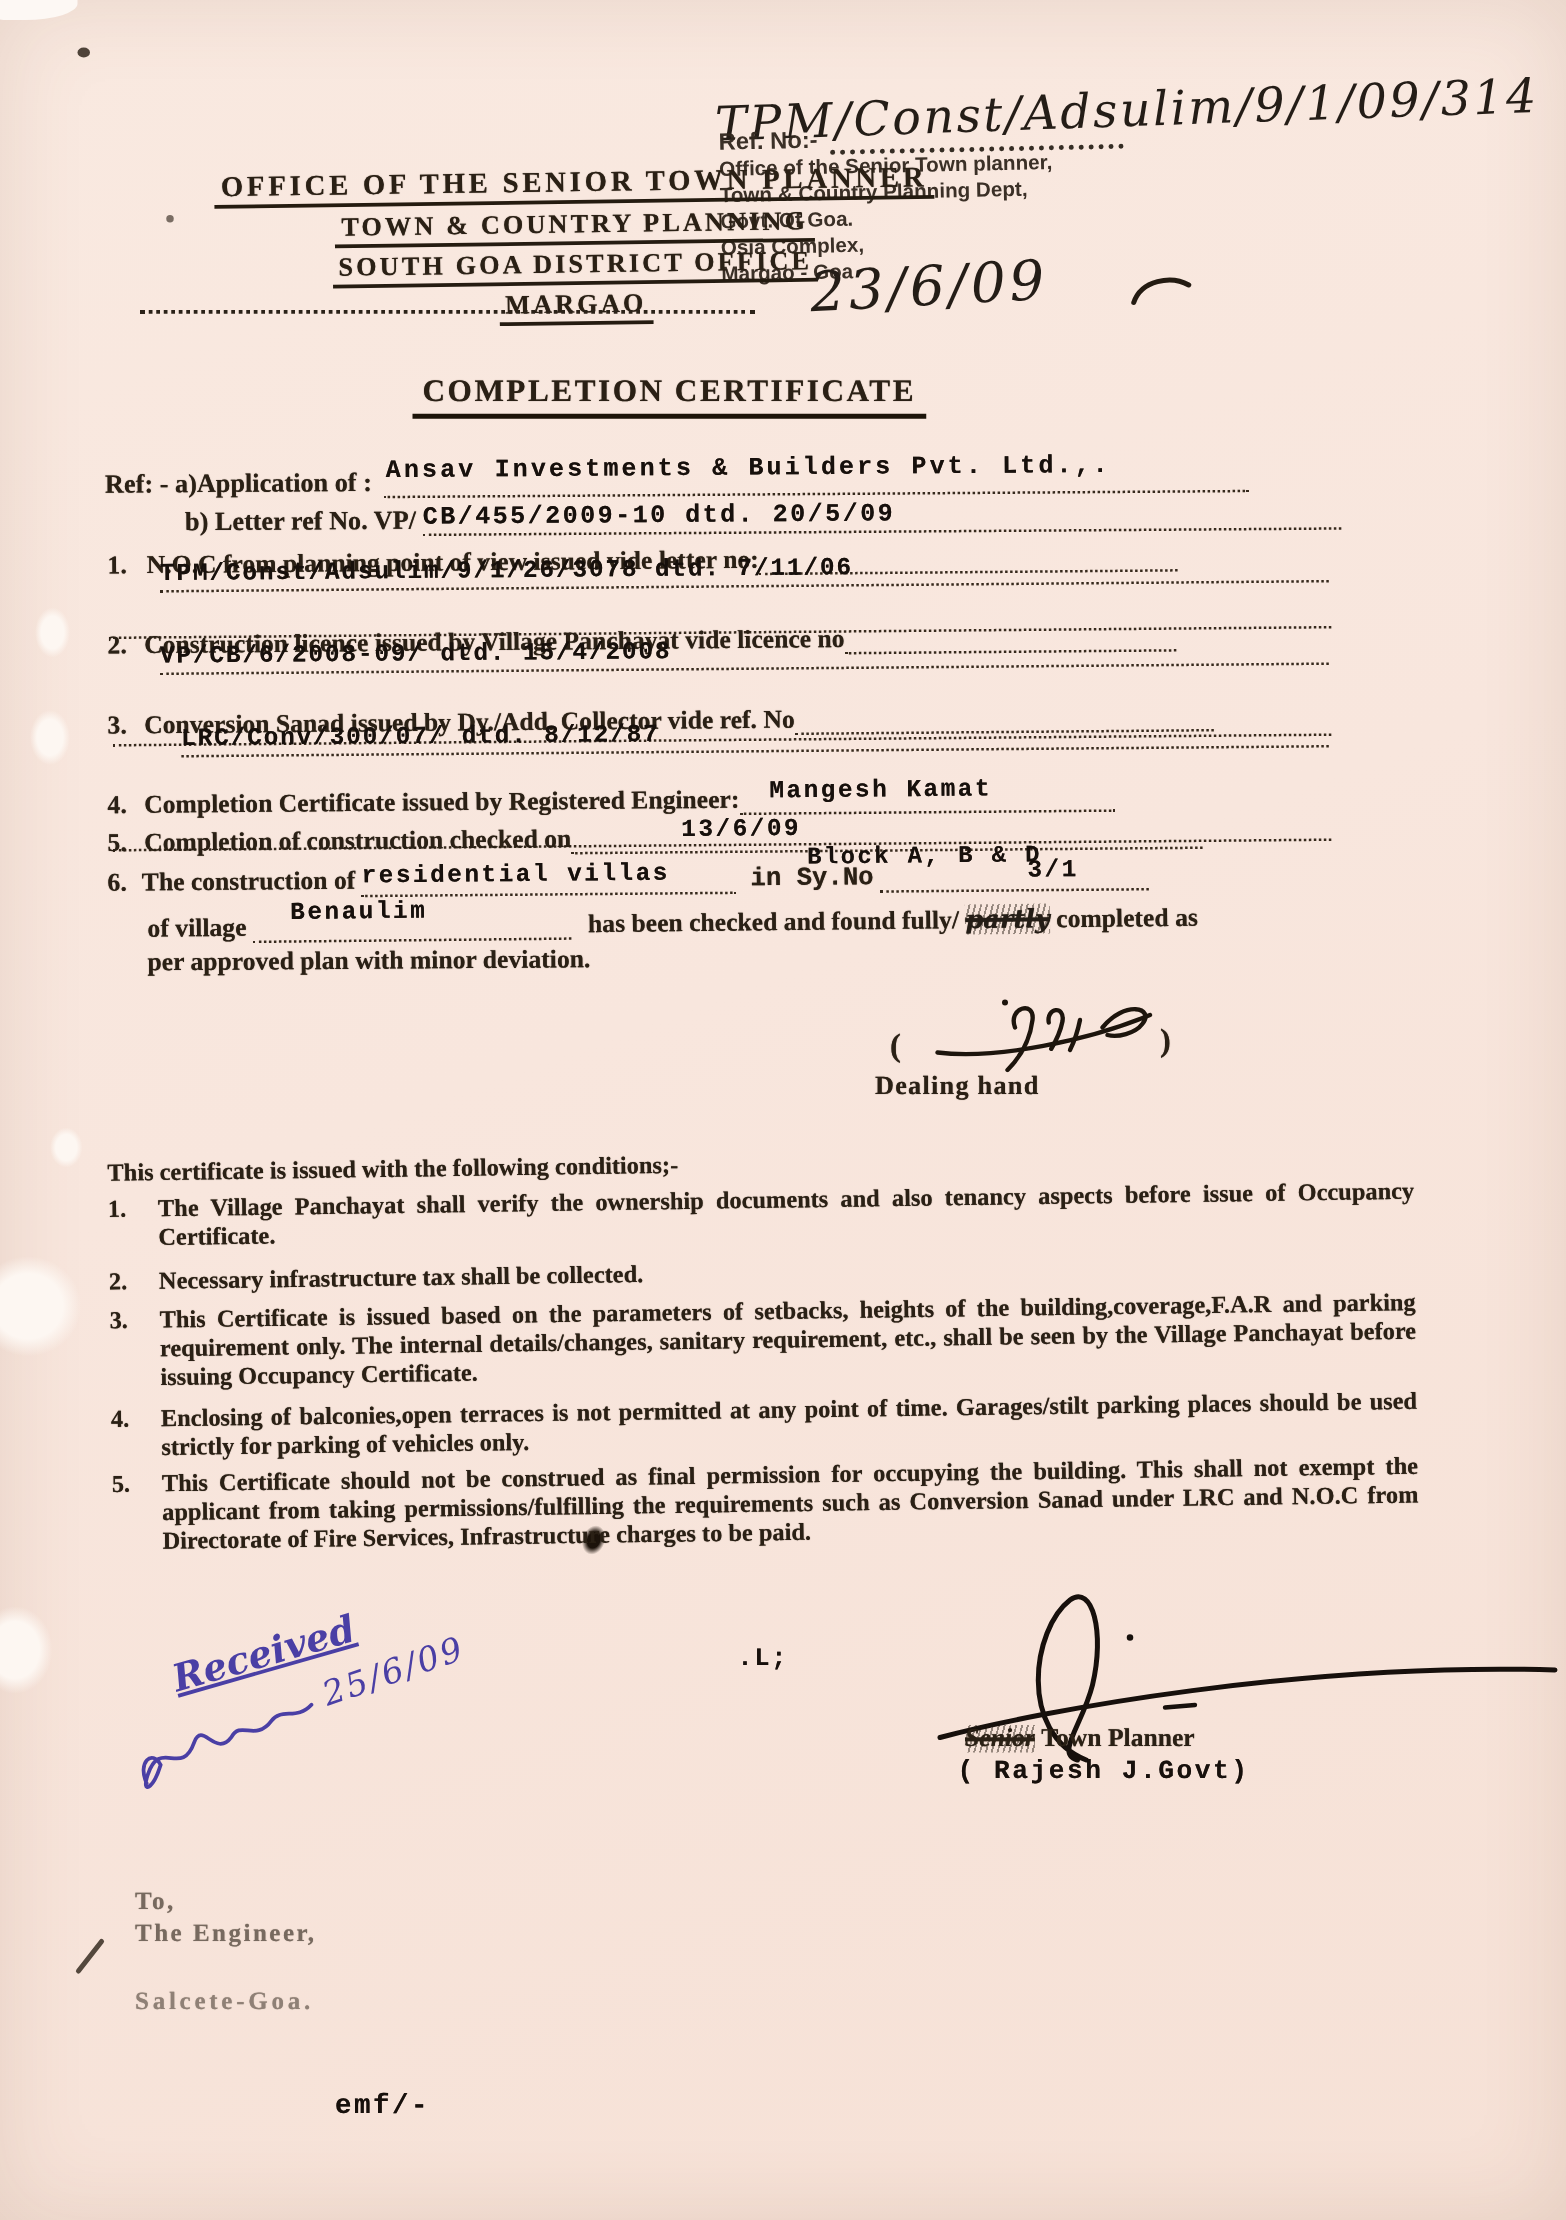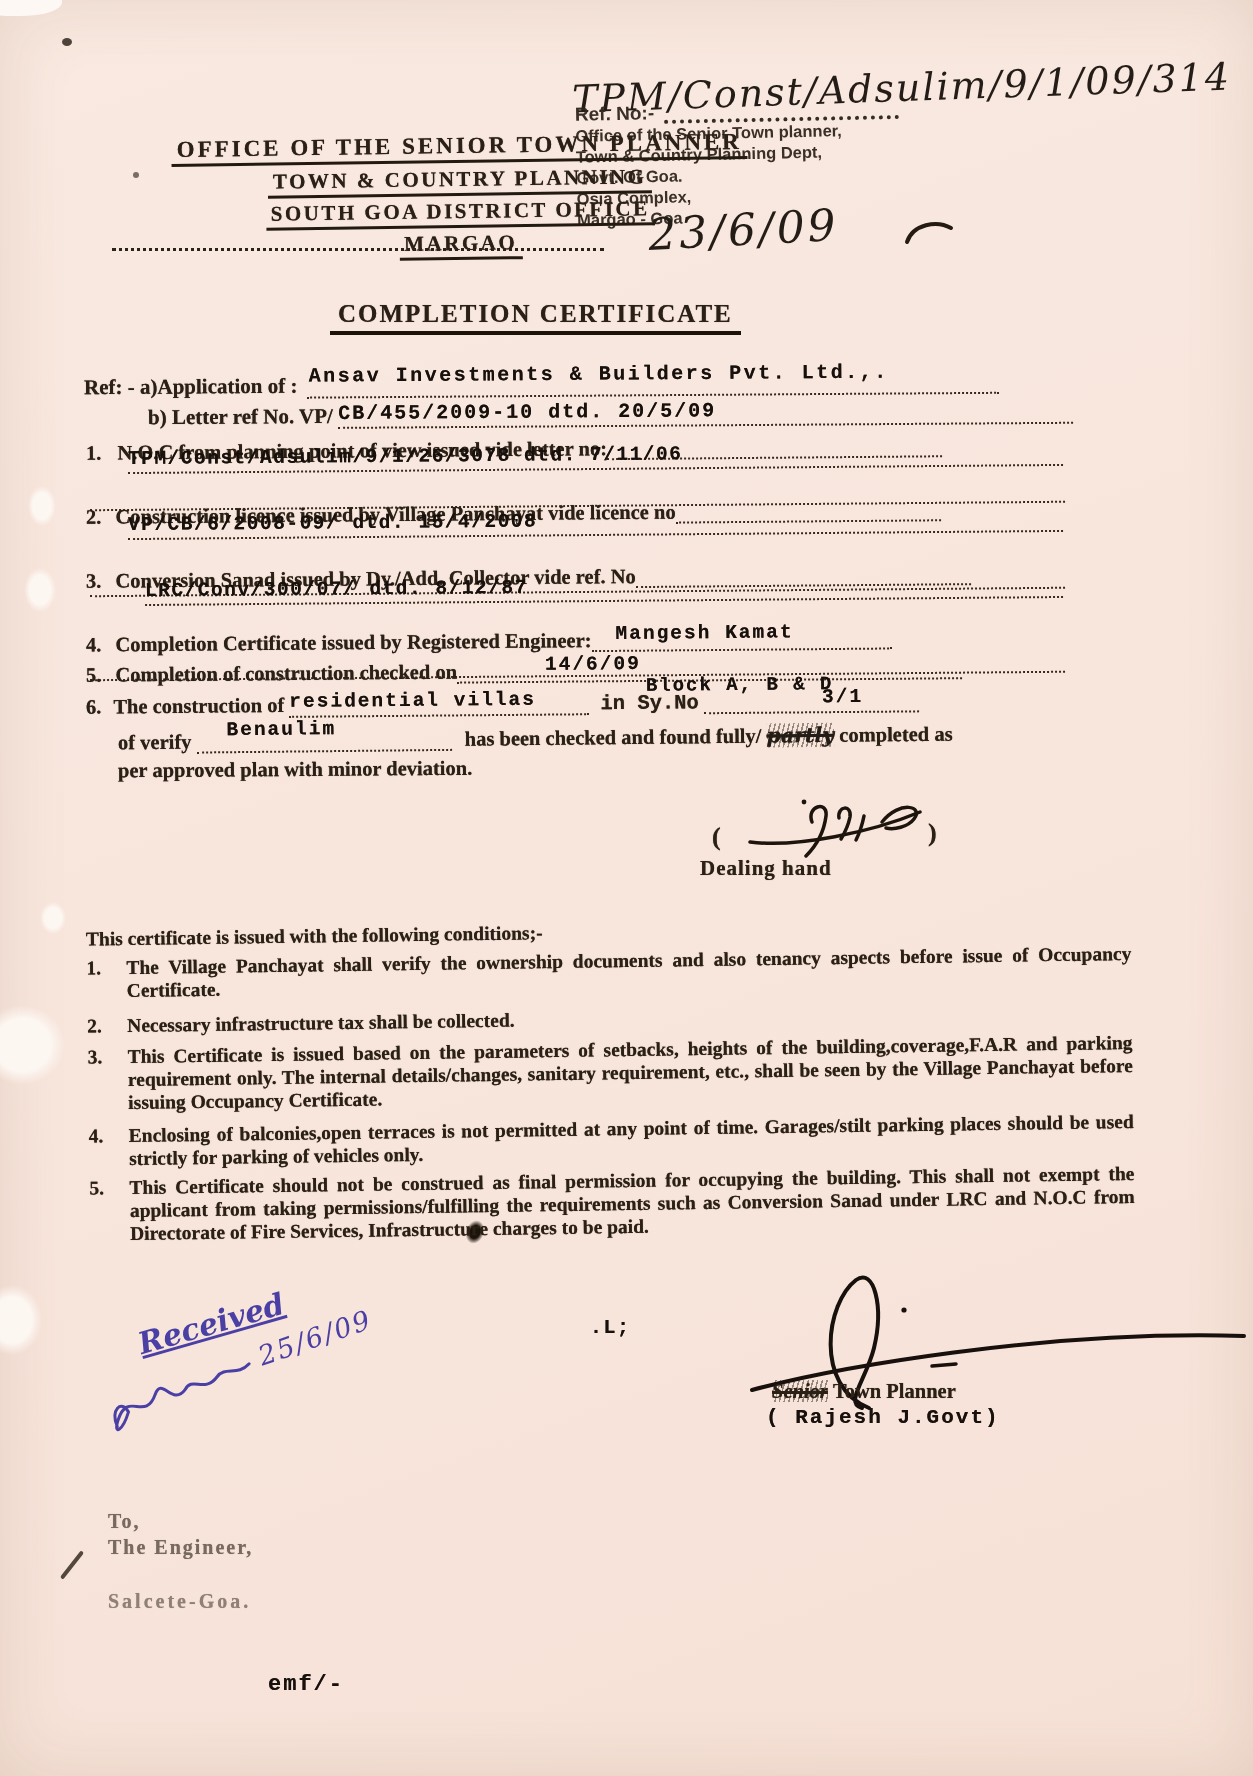--- a/index.html
+++ b/index.html
@@ -140,40 +140,40 @@
   
   <div class="abs" style="left:86px;top:630px;font-size:20.5px;white-space:nowrap;transform:rotate(-0.5deg);">
     <span class="print" style="margin-right:14px;">4.</span><span class="print">Completion Certificate issued by Registered Engineer:</span><span class="fill" style="width:300px;">
       <span class="typed raise8" style="font-size:19.5px;letter-spacing:2px;margin-left:24px;">Mangesh Kamat</span>
     </span>
   </div>
 
   
   <div class="abs" style="left:86px;top:660px;font-size:20.5px;white-space:nowrap;transform:rotate(-0.5deg);">
     <span class="print" style="margin-right:14px;">5.</span><span class="print">Completion of construction checked on</span><span class="fill" style="width:505px;">
-      <span class="typed raise8" style="font-size:19.5px;letter-spacing:2px;margin-left:88px;">14/6/09</span>
+      <span class="typed raise8" style="font-size:19.5px;letter-spacing:2px;margin-left:88px;">13/6/09</span>
     </span>
   </div>
 
   
   <div class="abs" style="left:86px;top:692px;font-size:20.5px;white-space:nowrap;transform:rotate(-0.5deg);">
     <span class="print" style="margin-right:12px;">6.</span><span class="print">The construction of</span>
     <span class="fill" style="width:300px;">
       <span class="typed raise6" style="font-size:19.5px;letter-spacing:2px;">residential villas</span>
     </span>
     <span class="print" style="margin-left:6px;font-family:Liberation Mono, monospace;">in Sy.No</span>
     <span class="fill" style="width:215px;">
       <span class="typed raise6" style="font-size:19.5px;letter-spacing:2px;margin-left:118px;">3/1</span>
     </span>
     <span class="typed abs" style="left:560px;top:-16px;font-size:19px;letter-spacing:2px;">Block A, B &amp; D</span>
   </div>
 
   
   <div class="abs" style="left:118px;top:726px;font-size:20.5px;white-space:nowrap;transform:rotate(-0.6deg);">
-    <span class="print">of verify</span>
+    <span class="print">of village</span>
     <span class="fill" style="width:255px;">
       <span class="typed raise12" style="font-size:19.5px;letter-spacing:2px;margin-left:30px;">Benaulim</span>
     </span>
     <span class="print" style="margin-left:8px;">has been checked and found fully/</span>
     <span class="print hand scribble">partly</span>
     <span class="print">completed as</span>
   </div>
 
   
   <div class="abs print" style="left:118px;top:758px;font-size:20.5px;transform:rotate(-0.4deg);">per approved plan with minor deviation.</div>

